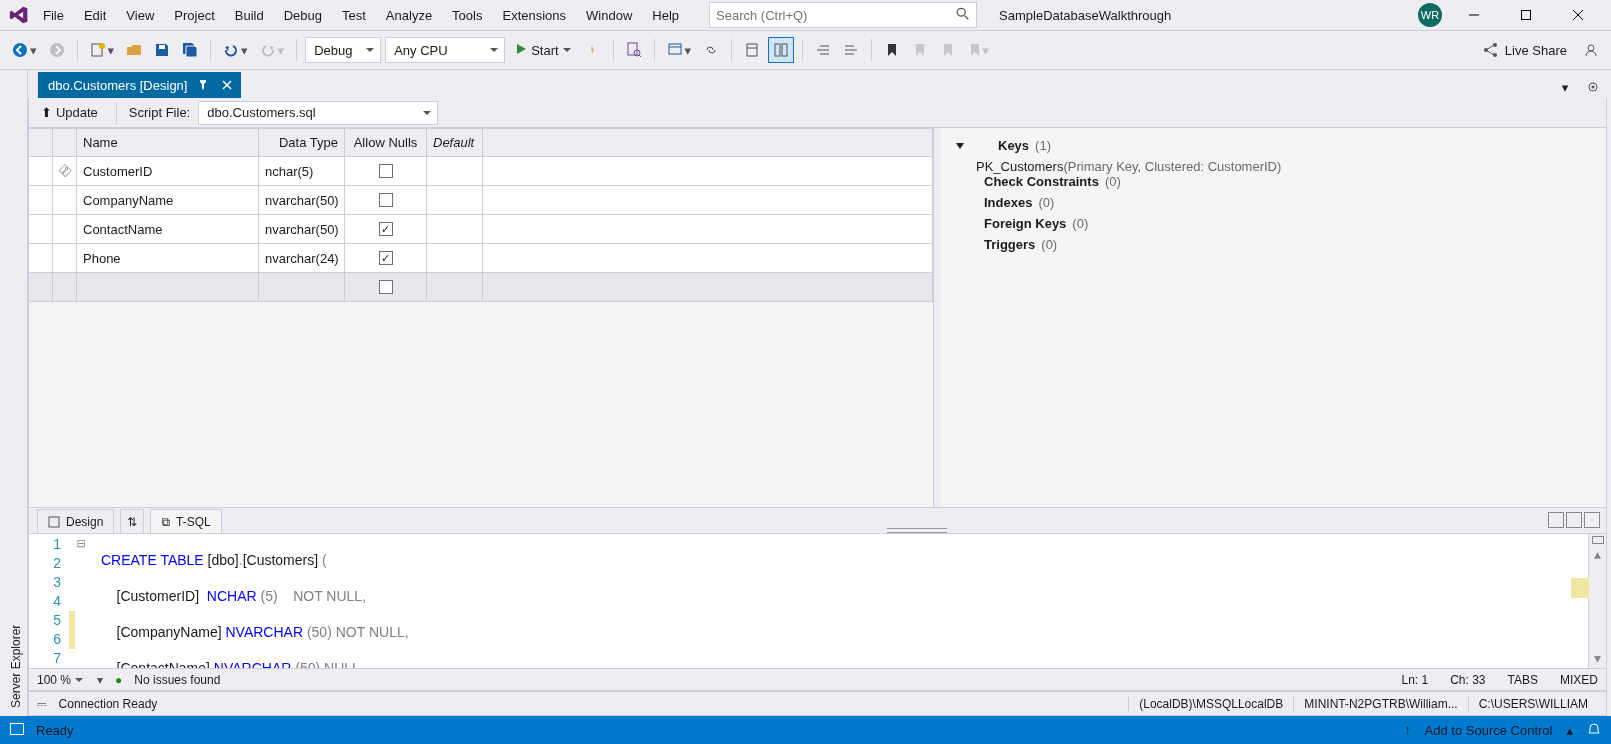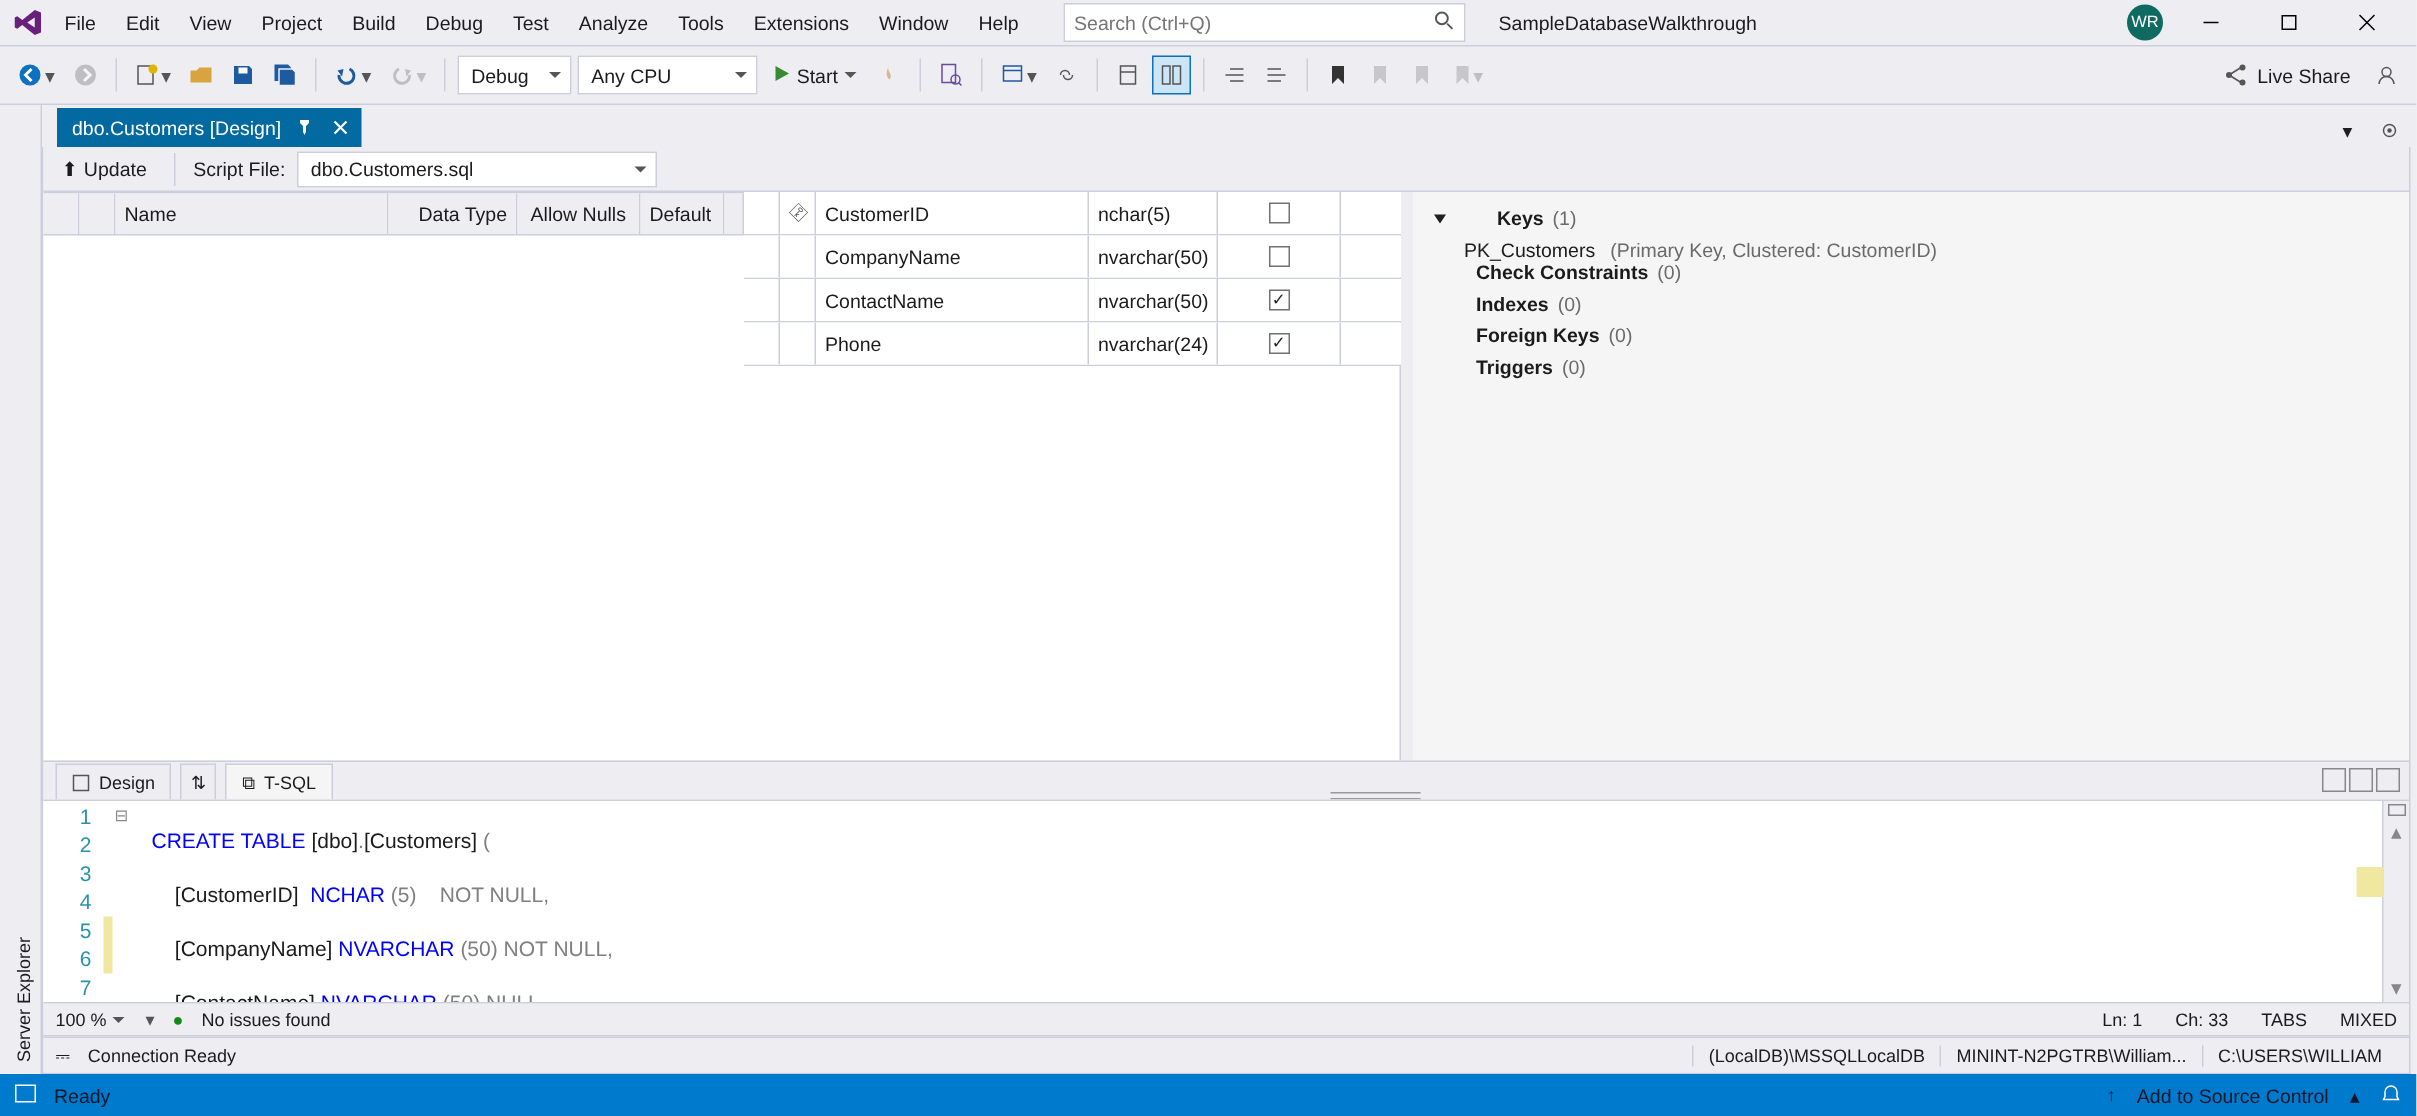--- a/index.html
+++ b/index.html
@@ -35,43 +35,43 @@
 .tab-row { height: 28px; display: flex; align-items: flex-end; padding-left: 10px; background: #eeeef2; position: relative; }
 .doc-tab { background: #0369a1; color: #fff; height: 26px; display: flex; align-items: center; padding: 0 6px 0 10px; gap: 8px; font-size: 13px; }
 .doc-tab .pin, .doc-tab .x { width: 16px; height: 16px; display: flex; align-items: center; justify-content: center; cursor: pointer; }
 .tab-right-icons { position: absolute; right: 6px; top: 4px; display: flex; gap: 4px; }
 .designer { flex: 1; display: flex; flex-direction: column; border: 1px solid #cccedb; border-top: none; background: #f5f5f5; min-height: 0; margin-right: 4px; }
 .design-toolbar { height: 30px; display: flex; align-items: center; border-bottom: 1px solid #cccedb; padding: 0 6px; gap: 8px; background: #eeeef2; }
 .update-link { display: flex; align-items: center; gap: 4px; padding: 2px 6px; }
 .script-combo { height: 24px; border: 1px solid #cccedb; background: #fff; display: flex; align-items: center; padding: 0 20px 0 8px; width: 240px; position: relative; }
 .script-combo::after { content: ""; position: absolute; right: 6px; top: 50%; width: 0; height: 0; border-left: 4px solid transparent; border-right: 4px solid transparent; border-top: 4px solid #555; transform: translateY(-50%); }
 .design-split { flex: 1; display: flex; min-height: 0; }
-.grid-area { width: 905px; display: flex; flex-direction: row; background: #fff; border-right: 1px solid #cccedb; }
+.grid-area { width: 905px; display: flex; flex-direction: column; background: #fff; border-right: 1px solid #cccedb; }
 .grid-header, .grid-row { display: flex; border-bottom: 1px solid #cccedb; height: 29px; align-items: stretch; }
 .grid-header { border-top: 1px solid #cccedb; }
 .gh, .gc { border-right: 1px solid #cccedb; display: flex; align-items: center; padding: 0 6px; }
 .gh { background: #eeeef2; font-weight: 400; color: #1b1b1b; }
 .c0 { width: 24px; padding: 0; justify-content: center; }
 .c1 { width: 24px; padding: 0; justify-content: center; }
 .c2 { width: 182px; }
 .c3 { width: 86px; }
 .c4 { width: 82px; justify-content: center; }
-.c5 { width: 56px; }
+.c5 { width: 56px; font-style: italic; }
 .c6 { flex: 1; }
 .gc { background: #fff; }
 .grid-row.new .gc { background: #e8e8ec; }
 .chk { width: 14px; height: 14px; border: 1px solid #717171; background: #fff; display: flex; align-items: center; justify-content: center; }
 .chk.checked::after { content: "✓"; font-size: 11px; color: #1e1e1e; line-height: 1; }
 .grid-spacer { flex: 1; background: #f5f5f5; }
 .key-icon { color: #555; transform: rotate(45deg); font-size: 13px; }
 .props-panel { flex: 1; padding: 10px 14px; font-size: 13px; background: #f5f5f5; }
 .props-row { display: flex; align-items: center; gap: 6px; margin-bottom: 6px; }
 .props-label { font-weight: bold; padding-left: 28px; }
 .props-count { color: #6a6a6a; }
-.props-sub { margin-left: 20px; color: #1b1b1b; display: flex; gap: 10px; }
+.props-sub { margin-left: 20px; color: #1b1b1b; display: flex; }
 .props-sub .hint { color: #6a6a6a; }
 .caret { width: 0; height: 0; border-left: 4px solid transparent; border-right: 4px solid transparent; border-top: 6px solid #1e1e1e; }
 .lower-tabs { height: 26px; background: #eeeef2; display: flex; align-items: flex-end; border-top: 1px solid #cccedb; position: relative; padding-left: 8px; gap: 6px; }
 .ltab { height: 24px; display: flex; align-items: center; padding: 0 10px; gap: 6px; border: 1px solid #cccedb; border-bottom: none; background: #f5f5f5; font-size: 12px; }
 .ltab.inactive { background: #eeeef2; }
 .ltab-icons-right { position: absolute; right: 6px; top: 4px; display: flex; gap: 2px; }
 .ltab-icons-right div { width: 16px; height: 16px; border: 1px solid #888; }
 .sql-area { height: 136px; background: #fff; display: flex; border-top: 1px solid #cccedb; border-bottom: 1px solid #cccedb; font-family: Consolas, monospace; font-size: 14px; position: relative; }
 .gutter { width: 72px; display: flex; flex-direction: column; background: #fff; }
 .gline { display: flex; height: 20px; align-items: center; }

